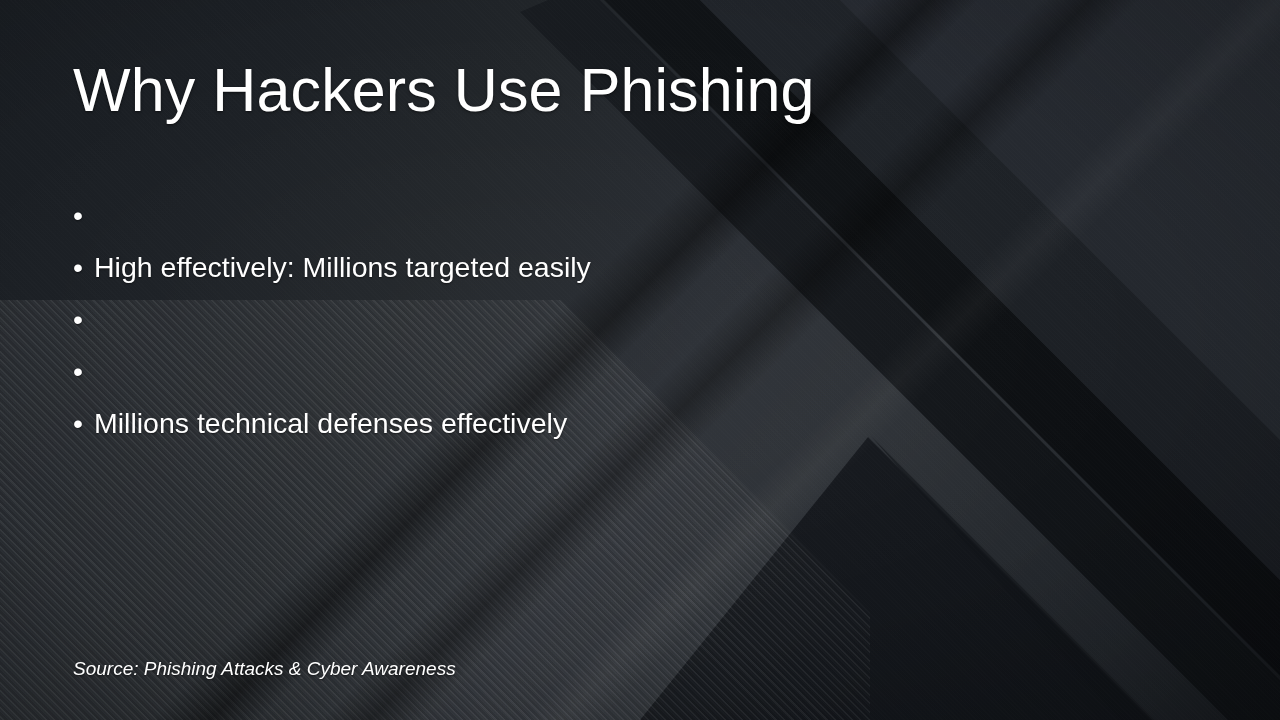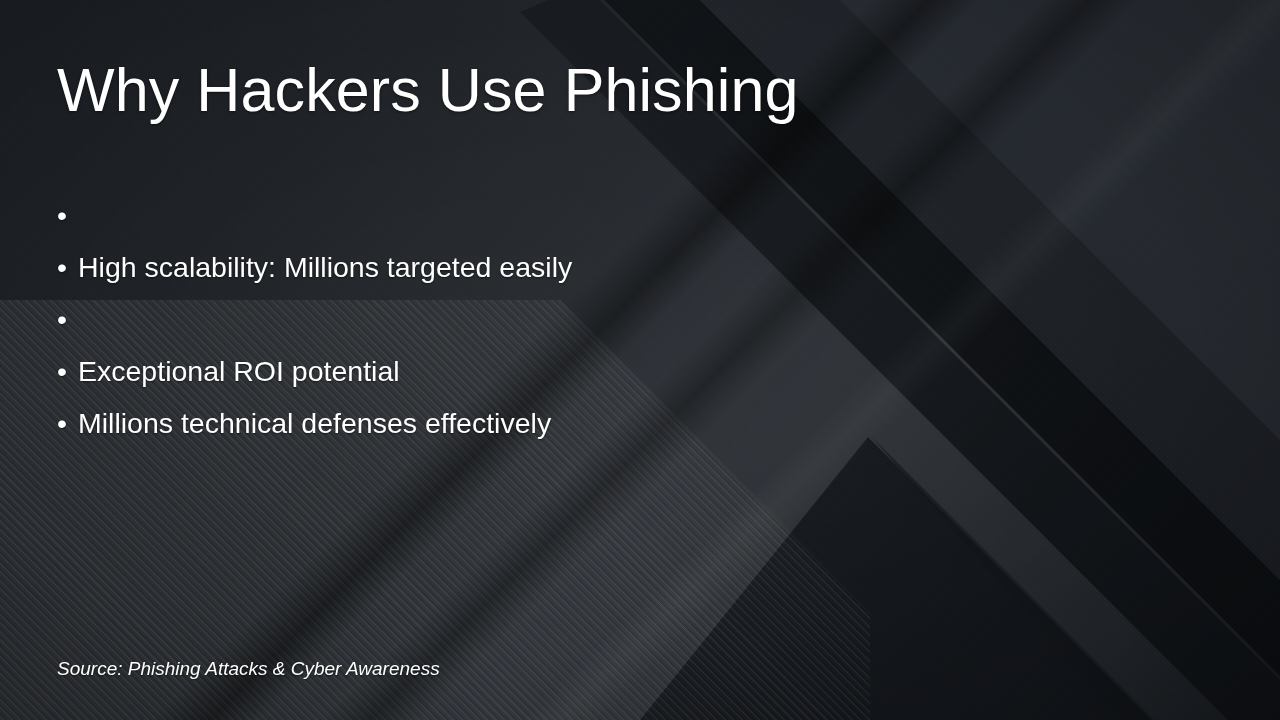--- a/index.html
+++ b/index.html
@@ -157,21 +157,21 @@
       rgba(0,0,0,0) 52%, rgba(0,0,0,0.34) 54.5%, rgba(0,0,0,0) 57%);
   }
   .seam-c {
     background: linear-gradient(135deg,
       rgba(255,255,255,0) 62%, rgba(255,255,255,0.035) 64%, rgba(255,255,255,0) 66%);
   }
 
   
   .content {
     position: absolute;
-    top: 0; left: 0;
+    top: 0; left: 16px;
     width: 1065px;
     height: 720px;
   }
 
   .title {
     position: absolute;
     left: 57px;
     top: 54px;
     font-size: 61px;
     line-height: 72px;
@@ -251,28 +251,27 @@
   <div class="content">
 
     <div class="title">Why Hackers Use Phishing</div>
 
     <ul class="bullets">
       <li class="bullet-item">
         <span class="bullet-mark">•</span>
       </li>
       <li class="bullet-item">
         <span class="bullet-mark">•</span>
-        <span class="bullet-text">High scalability: Millions targeted easily</span>
-      </li>
-      <li class="bullet-item">
-        <span class="bullet-mark">•</span>
-      </li>
-      <li class="bullet-item">
-        <span class="bullet-mark">•</span>
-        <span class="bullet-text">Exceptional ROI potential</span>
+        <span class="bullet-text">High effectively: Millions targeted easily</span>
+      </li>
+      <li class="bullet-item">
+        <span class="bullet-mark">•</span>
+      </li>
+      <li class="bullet-item">
+        <span class="bullet-mark">•</span>
       </li>
       <li class="bullet-item">
         <span class="bullet-mark">•</span>
         <span class="bullet-text">Millions technical defenses effectively</span>
       </li>
     </ul>
 
     <div class="source">Source: Phishing Attacks &amp; Cyber Awareness</div>
 
   </div>

